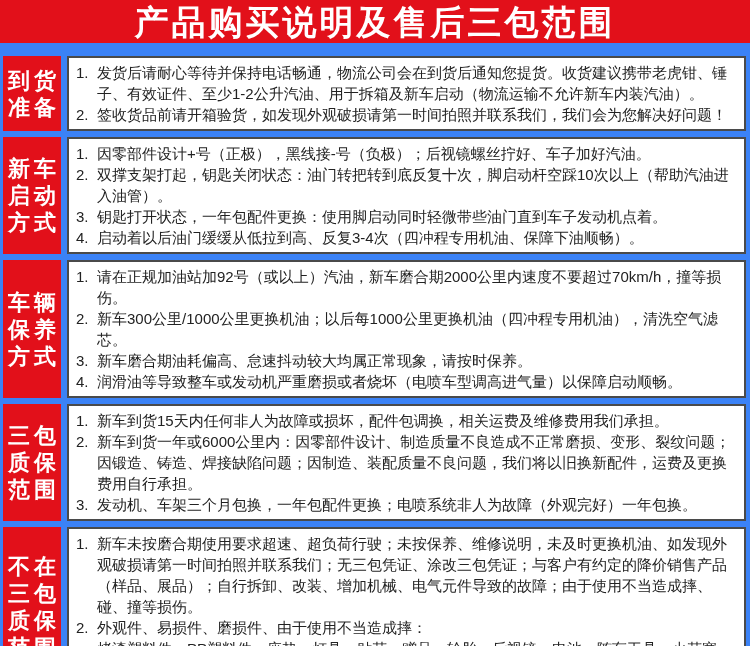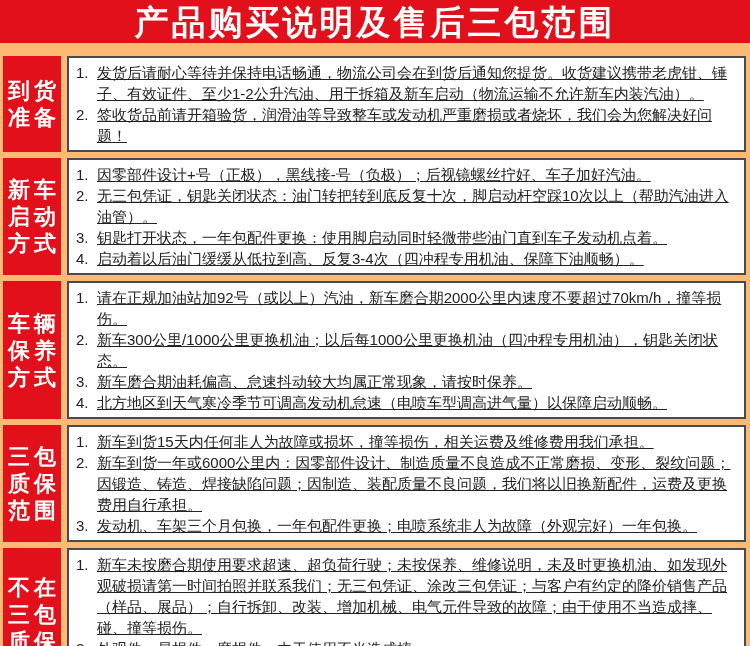--- a/index.html
+++ b/index.html
@@ -5,21 +5,21 @@
   :root {
     --red: #E2101A;
     --border: #4A4A4A;
     --text: #222222;
   }
   * { box-sizing: border-box; }
   html, body { margin: 0; padding: 0; background: #fff; }
   .page {
     width: 750px;
     height: 646px;
-    background: #fdba74;
+    background: #3b82f6;
     font-family: "Liberation Sans", "DejaVu Sans", sans-serif;
     display: flex;
     flex-direction: column;
     overflow: hidden;
   }
   .banner {
     height: 43px;
     background: var(--red);
     display: flex;
     align-items: center;
@@ -60,21 +60,21 @@
     flex: 1;
     border: 2px solid var(--border);
     background: #ffffff;
     padding: 4px 8px 4px 7px;
     display: flex;
     flex-direction: column;
     justify-content: center;
   }
   .item { display: flex; color: var(--text); font-size: 15px; line-height: 21px; }
   .item .num { flex: 0 0 21px; }
-  .item .txt { flex: 1; text-decoration: underline; }
+  .item .txt { flex: 1; }
   
   .row:nth-child(1) .content { min-height: 62px; }
   .row:nth-child(2) .content { min-height: 98px; }
   .row:nth-child(3) .content { min-height: 92px; }
   .row:nth-child(4) .content { min-height: 94px; }
   .row:nth-child(5) .content { min-height: 132px; }
   .row:nth-child(6) .content { min-height: 69px; }
 </style>
 </head>
 <body>
@@ -95,21 +95,21 @@
             <span>备</span>
           </div>
         </div>
         <div class="content">
           <div class="item">
             <span class="num">1.</span>
             <span class="txt">发货后请耐心等待并保持电话畅通，物流公司会在到货后通知您提货。收货建议携带老虎钳、锤子、有效证件、至少1-2公升汽油、用于拆箱及新车启动（物流运输不允许新车内装汽油）。</span>
           </div>
           <div class="item">
             <span class="num">2.</span>
-            <span class="txt">签收货品前请开箱验货，润滑油等导致整车或发动机严重磨损或者烧坏，我们会为您解决好问题！</span>
+            <span class="txt">签收货品前请开箱验货，如发现外观破损请第一时间拍照并联系我们，我们会为您解决好问题！</span>
           </div>
         </div>
       </section>
       <section class="row">
         <div class="label">
           <div class="label-line">
             <span>新</span>
             <span>车</span>
           </div>
           <div class="label-line">
@@ -121,21 +121,21 @@
             <span>式</span>
           </div>
         </div>
         <div class="content">
           <div class="item">
             <span class="num">1.</span>
             <span class="txt">因零部件设计+号（正极），黑线接-号（负极）；后视镜螺丝拧好、车子加好汽油。</span>
           </div>
           <div class="item">
             <span class="num">2.</span>
-            <span class="txt">无三包凭证，钥匙关闭状态：油门转把转到底反复十次，脚启动杆空踩10次以上（帮助汽油进入油管）。</span>
+            <span class="txt">双撑支架打起，钥匙关闭状态：油门转把转到底反复十次，脚启动杆空踩10次以上（帮助汽油进入油管）。</span>
           </div>
           <div class="item">
             <span class="num">3.</span>
             <span class="txt">钥匙打开状态，一年包配件更换：使用脚启动同时轻微带些油门直到车子发动机点着。</span>
           </div>
           <div class="item">
             <span class="num">4.</span>
             <span class="txt">启动着以后油门缓缓从低拉到高、反复3-4次（四冲程专用机油、保障下油顺畅）。</span>
           </div>
         </div>
@@ -155,29 +155,29 @@
             <span>式</span>
           </div>
         </div>
         <div class="content">
           <div class="item">
             <span class="num">1.</span>
             <span class="txt">请在正规加油站加92号（或以上）汽油，新车磨合期2000公里内速度不要超过70km/h，撞等损伤。</span>
           </div>
           <div class="item">
             <span class="num">2.</span>
-            <span class="txt">新车300公里/1000公里更换机油；以后每1000公里更换机油（四冲程专用机油），钥匙关闭状态。</span>
+            <span class="txt">新车300公里/1000公里更换机油；以后每1000公里更换机油（四冲程专用机油），清洗空气滤芯。</span>
           </div>
           <div class="item">
             <span class="num">3.</span>
             <span class="txt">新车磨合期油耗偏高、怠速抖动较大均属正常现象，请按时保养。</span>
           </div>
           <div class="item">
             <span class="num">4.</span>
-            <span class="txt">北方地区到天气寒冷季节可调高发动机怠速（电喷车型调高进气量）以保障启动顺畅。</span>
+            <span class="txt">润滑油等导致整车或发动机严重磨损或者烧坏（电喷车型调高进气量）以保障启动顺畅。</span>
           </div>
         </div>
       </section>
       <section class="row">
         <div class="label">
           <div class="label-line">
             <span>三</span>
             <span>包</span>
           </div>
           <div class="label-line">
@@ -185,21 +185,21 @@
             <span>保</span>
           </div>
           <div class="label-line">
             <span>范</span>
             <span>围</span>
           </div>
         </div>
         <div class="content">
           <div class="item">
             <span class="num">1.</span>
-            <span class="txt">新车到货15天内任何非人为故障或损坏，撞等损伤，相关运费及维修费用我们承担。</span>
+            <span class="txt">新车到货15天内任何非人为故障或损坏，配件包调换，相关运费及维修费用我们承担。</span>
           </div>
           <div class="item">
             <span class="num">2.</span>
             <span class="txt">新车到货一年或6000公里内：因零部件设计、制造质量不良造成不正常磨损、变形、裂纹问题；因锻造、铸造、焊接缺陷问题；因制造、装配质量不良问题，我们将以旧换新配件，运费及更换费用自行承担。</span>
           </div>
           <div class="item">
             <span class="num">3.</span>
             <span class="txt">发动机、车架三个月包换，一年包配件更换；电喷系统非人为故障（外观完好）一年包换。</span>
           </div>
         </div>

